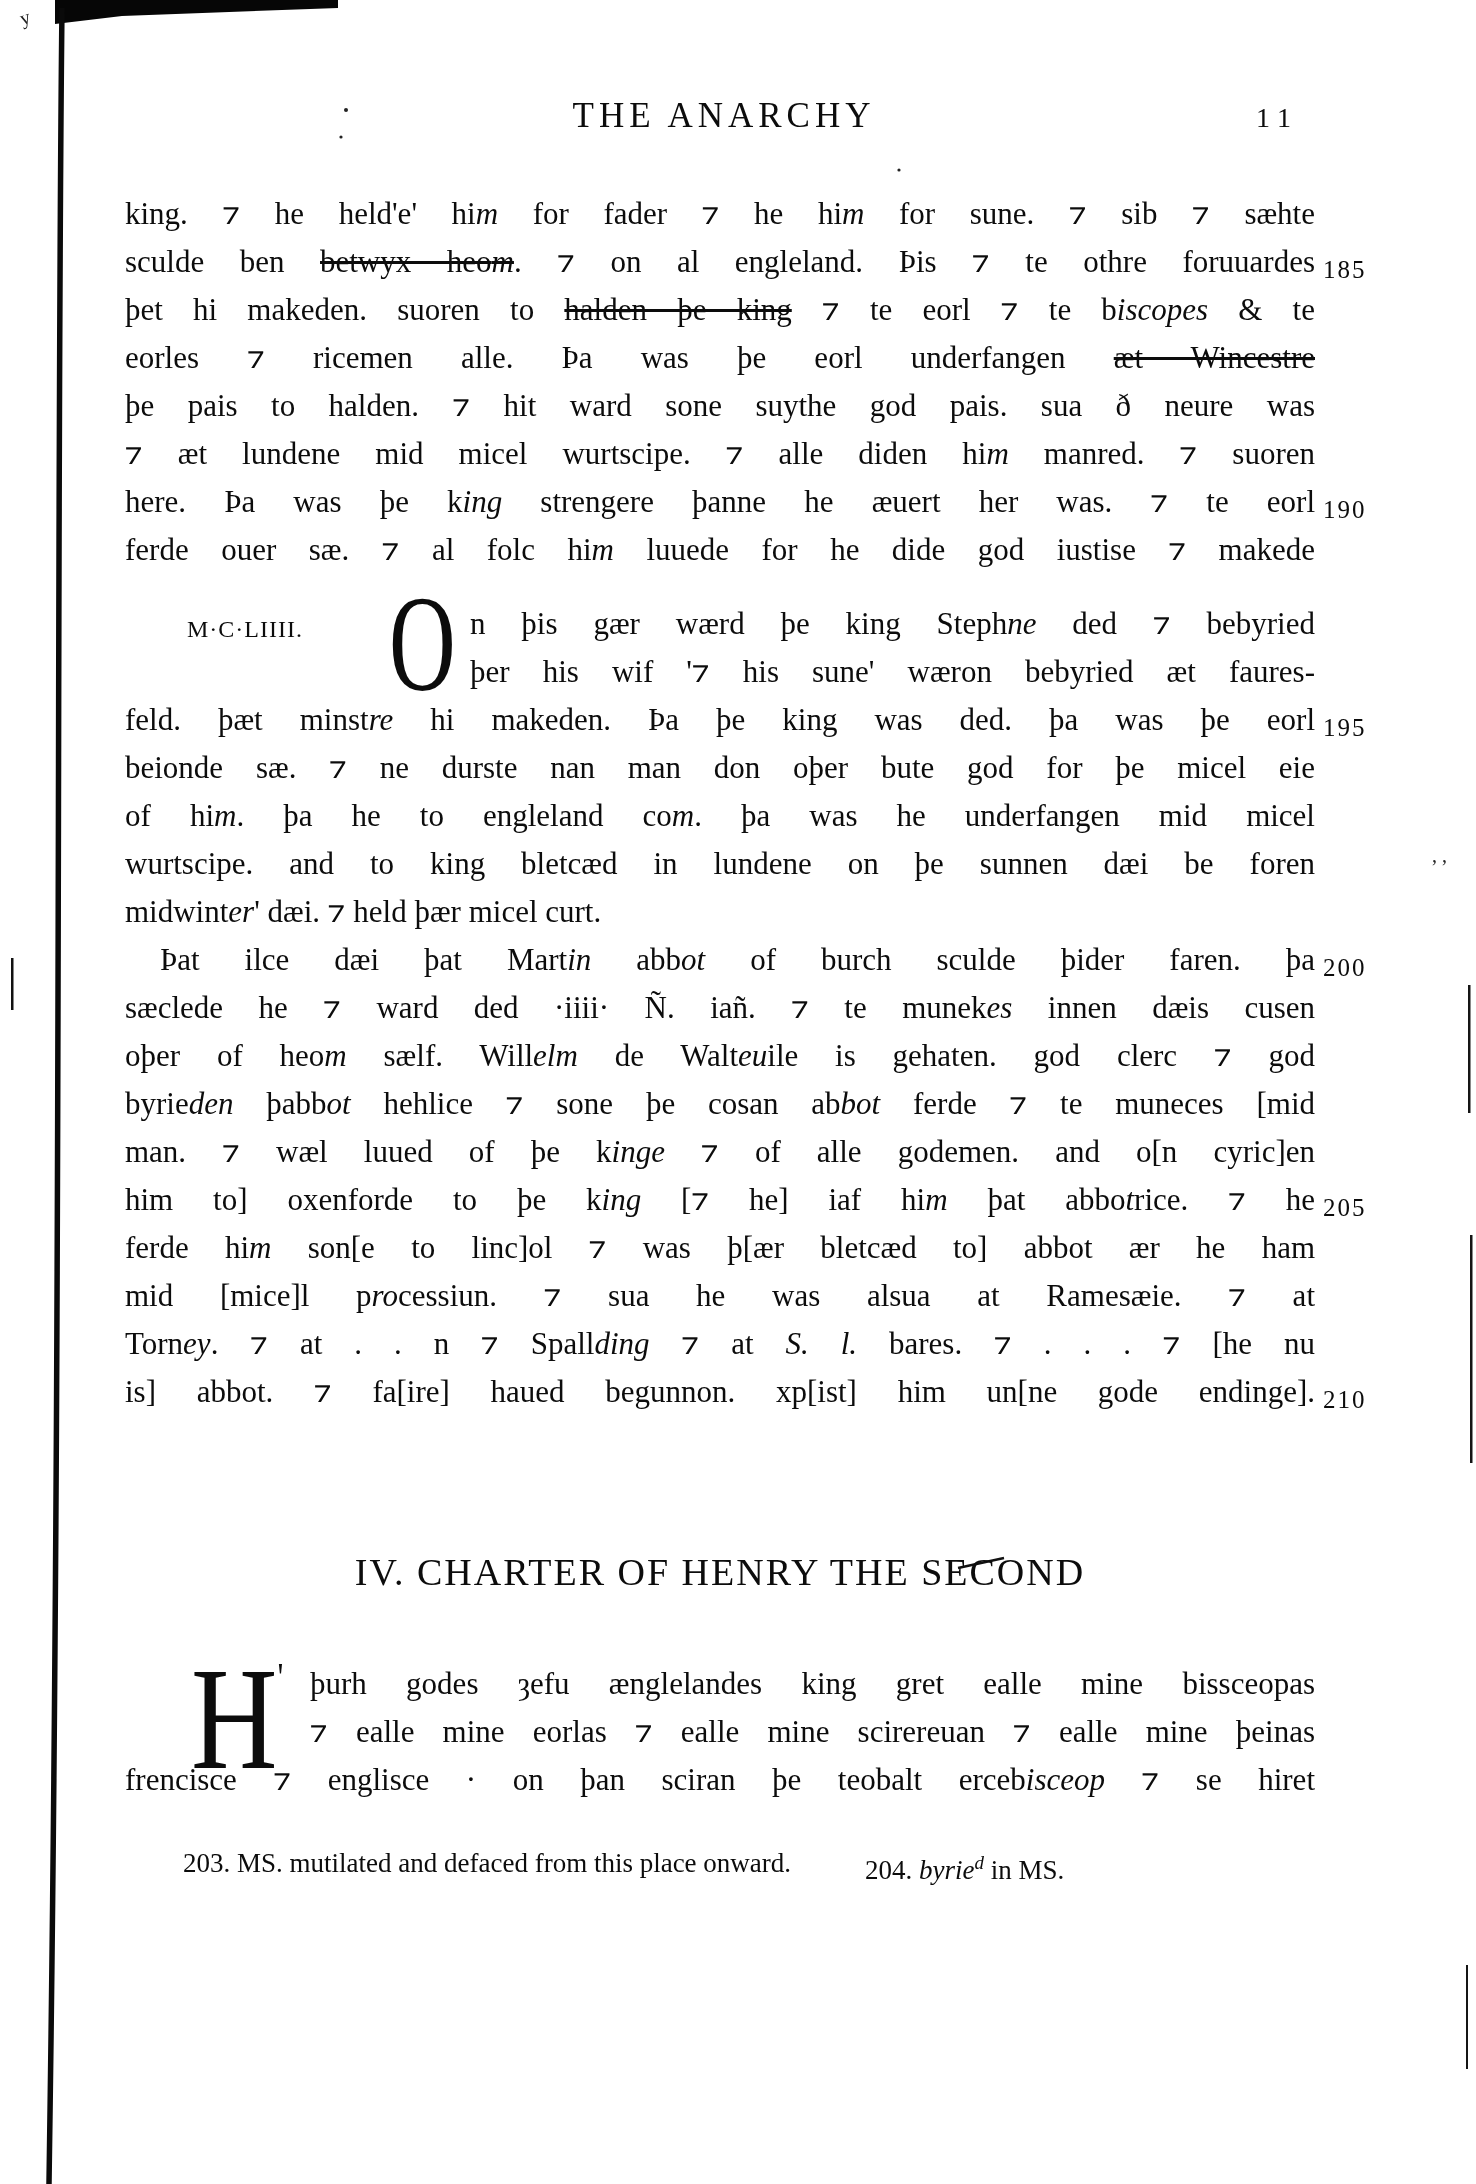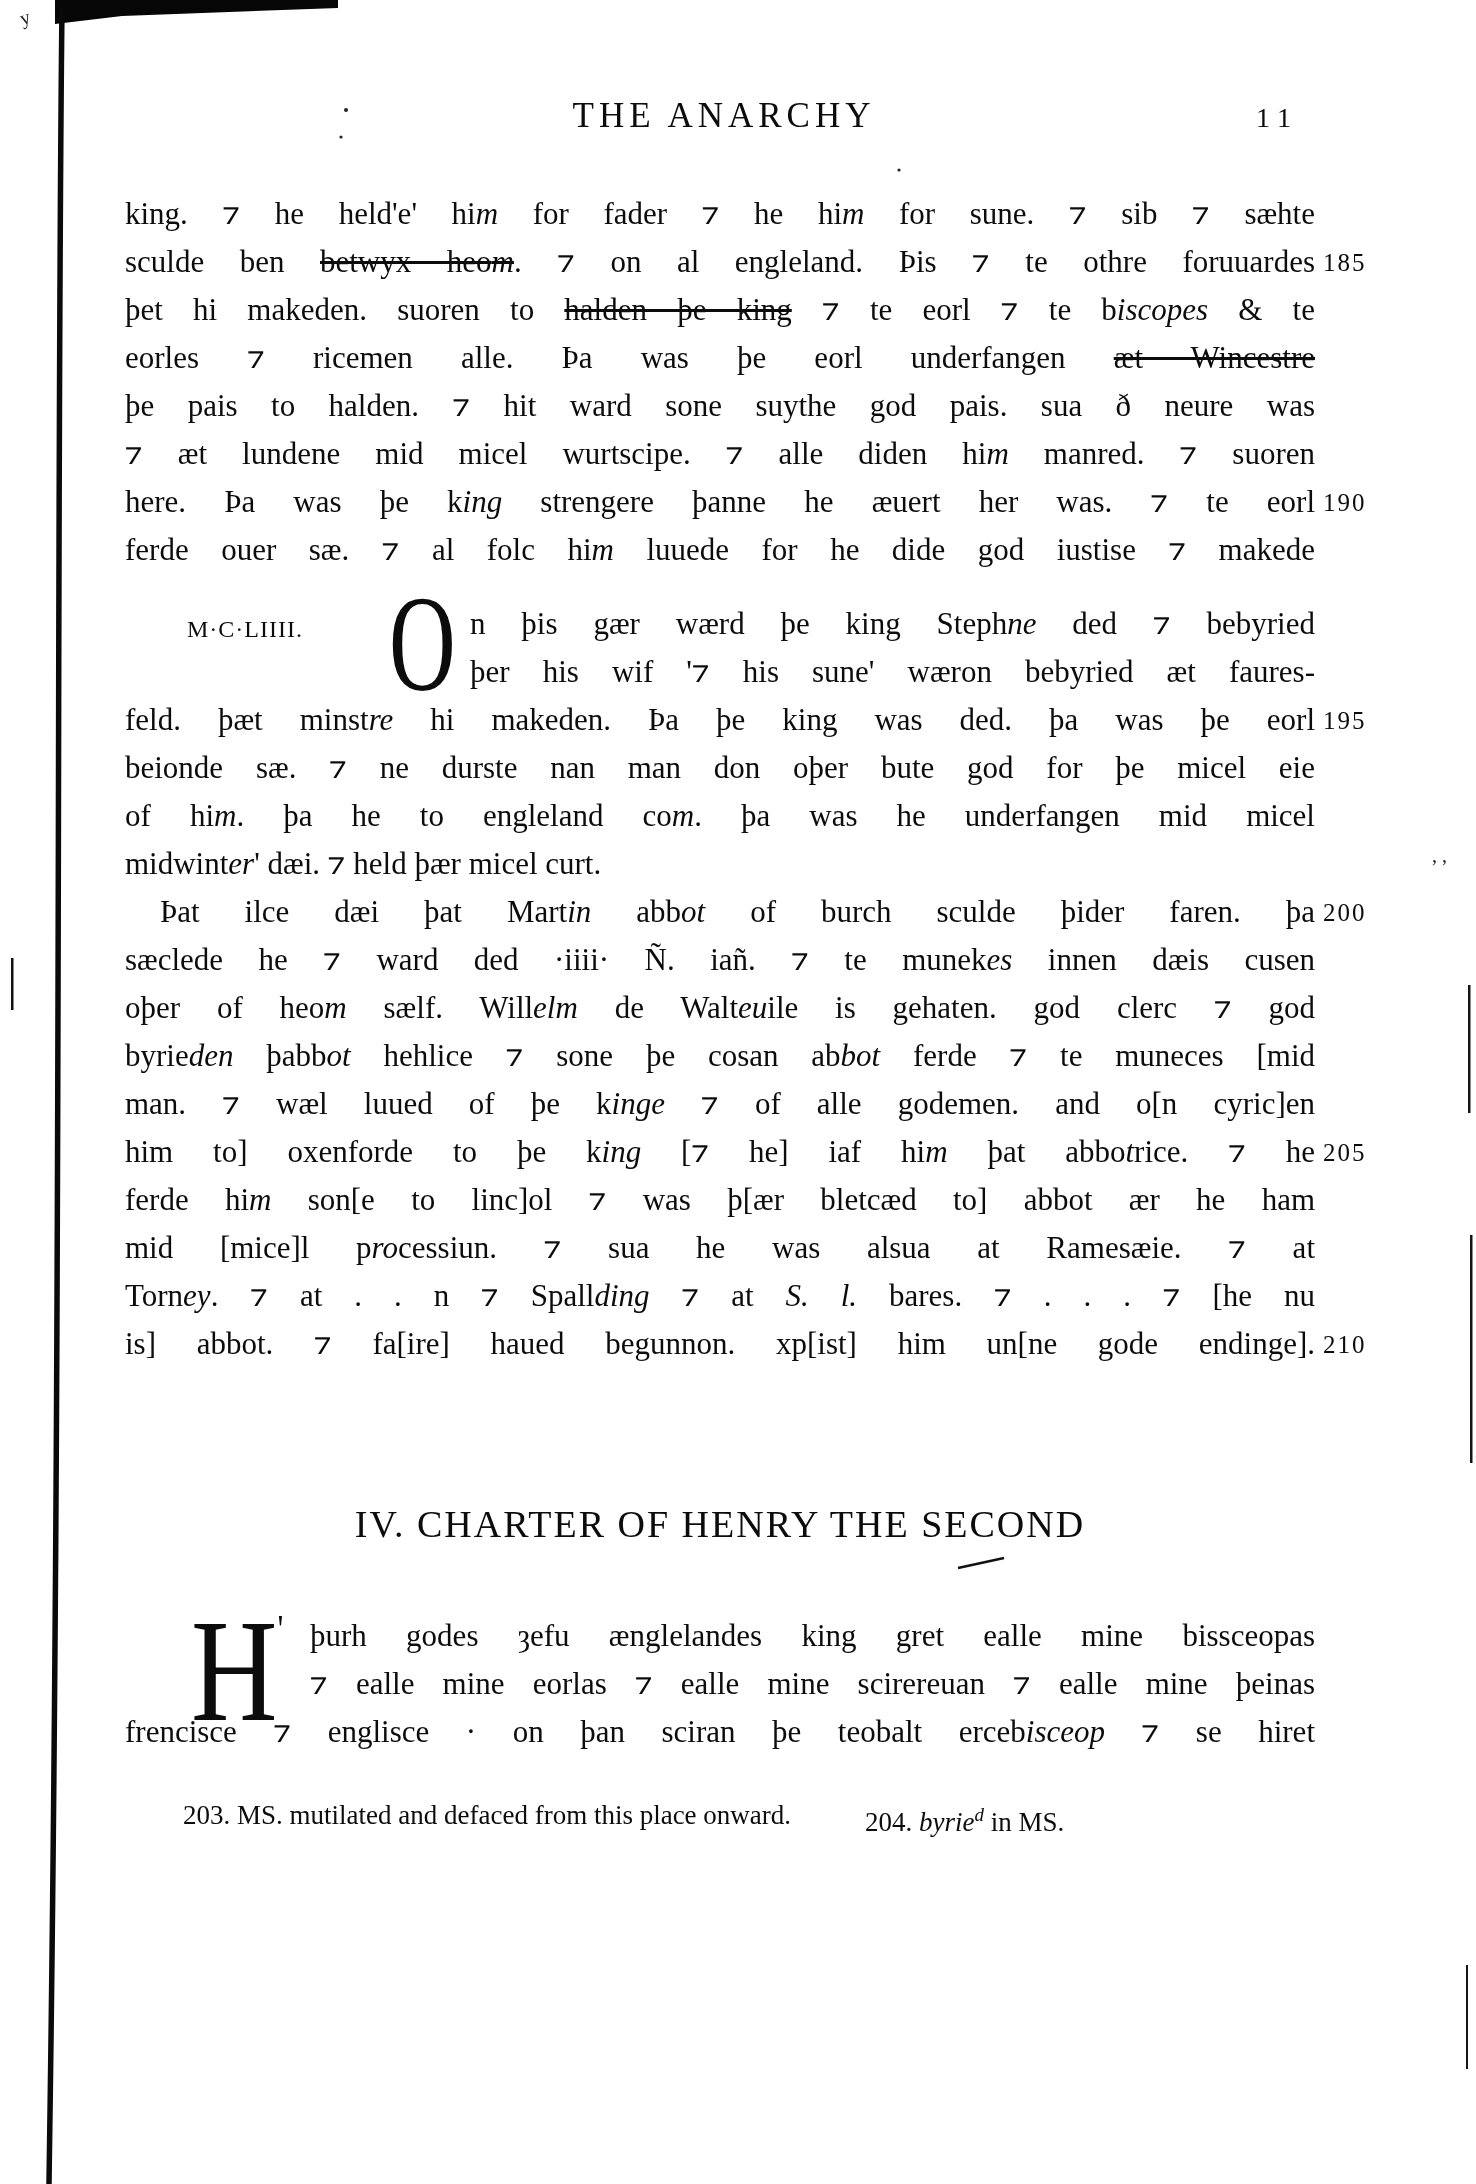--- a/index.html
+++ b/index.html
@@ -25,21 +25,21 @@
   .line{
     position:relative;height:48px;line-height:48px;
     font-size:31px;
     text-align:justify;text-align-last:justify;
     white-space:normal;
   }
   .line.nojust{text-align:left;text-align-last:left;}
   .it{font-style:italic;}
   .st{text-decoration:line-through;text-decoration-thickness:2.5px;}
   .lineno{
-    position:absolute;right:-92px;top:1px;width:84px;text-align:left;
+    position:absolute;right:-92px;top:8px;width:84px;text-align:left;
     font-size:25px;letter-spacing:2px;text-decoration:none;
   }
   .block{position:relative;}
   .annal{margin-top:26px;}
   .marginal{
     position:absolute;left:62px;top:16px;
     font-size:24px;letter-spacing:1px;
   }
   .dropcap-o{
     position:absolute;left:264px;top:-26px;
@@ -103,20 +103,21 @@
 
     <div class="block annal">
       <span class="marginal">M·C·LIIII.</span>
       <span class="dropcap-o">O</span>
       <div>
           <div class="line" style="margin-left: 345px;"><span>n þis gær wærd þe king Steph</span><span class="it">ne</span><span> ded ⁊ bebyried</span></div>
           <div class="line" style="margin-left: 345px;"><span>þer his wif '⁊ his sune' wæron bebyried æt faures-</span></div>
           <div class="line"><span>feld. þæt minst</span><span class="it">re</span><span> hi makeden.  Þa þe king was ded. þa was þe eorl</span><span class="lineno">195</span></div>
           <div class="line"><span>beionde sæ.  ⁊ ne durste nan man don oþer bute god for þe micel eie</span></div>
           <div class="line"><span>of hi</span><span class="it">m</span><span>. þa he to engleland co</span><span class="it">m</span><span>. þa was he underfangen mid micel</span></div>
+          <div class="line"><span>wurtscipe. and to king bletcæd in lundene on þe sunnen dæi be foren</span></div>
           <div class="line nojust"><span>midwint</span><span class="it">er</span><span>' dæi. ⁊ held þær micel curt.</span></div>
         </div>
     </div>
 
     <div class="block">
         <div class="line" style="margin-left: 35px;"><span>Þat ilce dæi þat Mart</span><span class="it">in</span><span> abb</span><span class="it">ot</span><span> of burch sculde þider faren. þa</span><span class="lineno">200</span></div>
         <div class="line"><span>sæclede he ⁊ ward ded ·iiii· Ñ. iañ.  ⁊ te munek</span><span class="it">es</span><span> innen dæis cusen</span></div>
         <div class="line"><span>oþer of heo</span><span class="it">m</span><span> sælf.  Will</span><span class="it">elm</span><span> de Walt</span><span class="it">eu</span><span>ile is gehaten. god clerc ⁊ god</span></div>
         <div class="line"><span>byrie</span><span class="it">den</span><span> þabb</span><span class="it">ot</span><span> hehlice ⁊ sone þe cosan ab</span><span class="it">bot</span><span> ferde ⁊ te muneces [mid</span></div>
         <div class="line"><span>man.  ⁊ wæl luued of þe k</span><span class="it">inge</span><span> ⁊ of alle godemen.  and o[n cyric]en</span></div>

